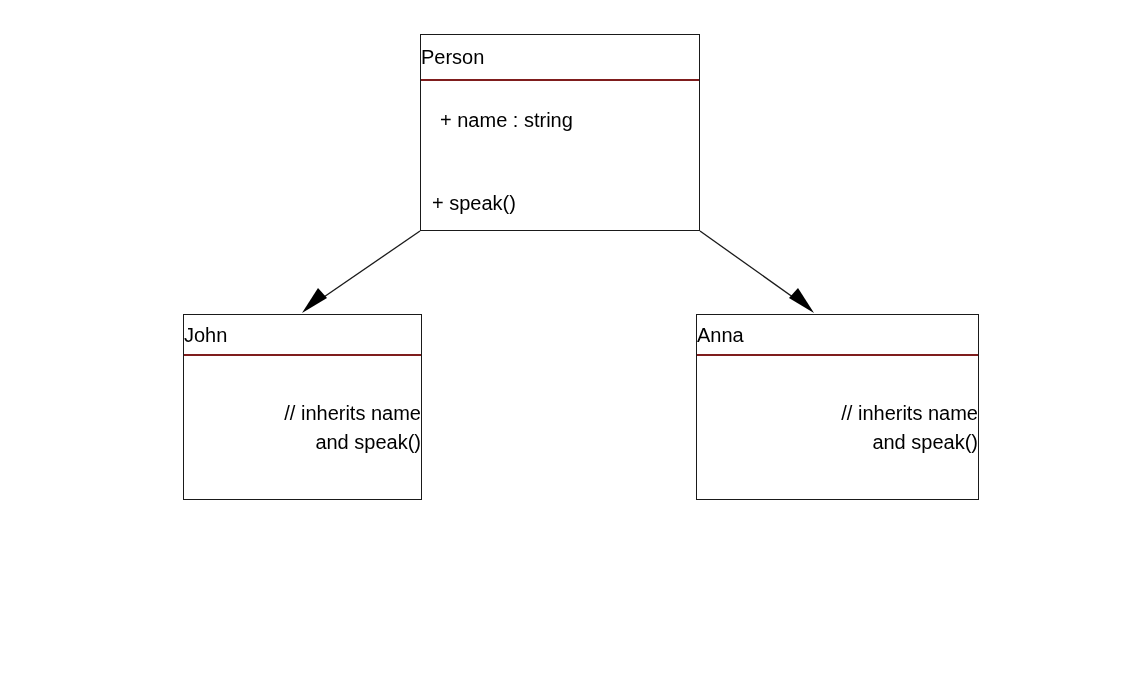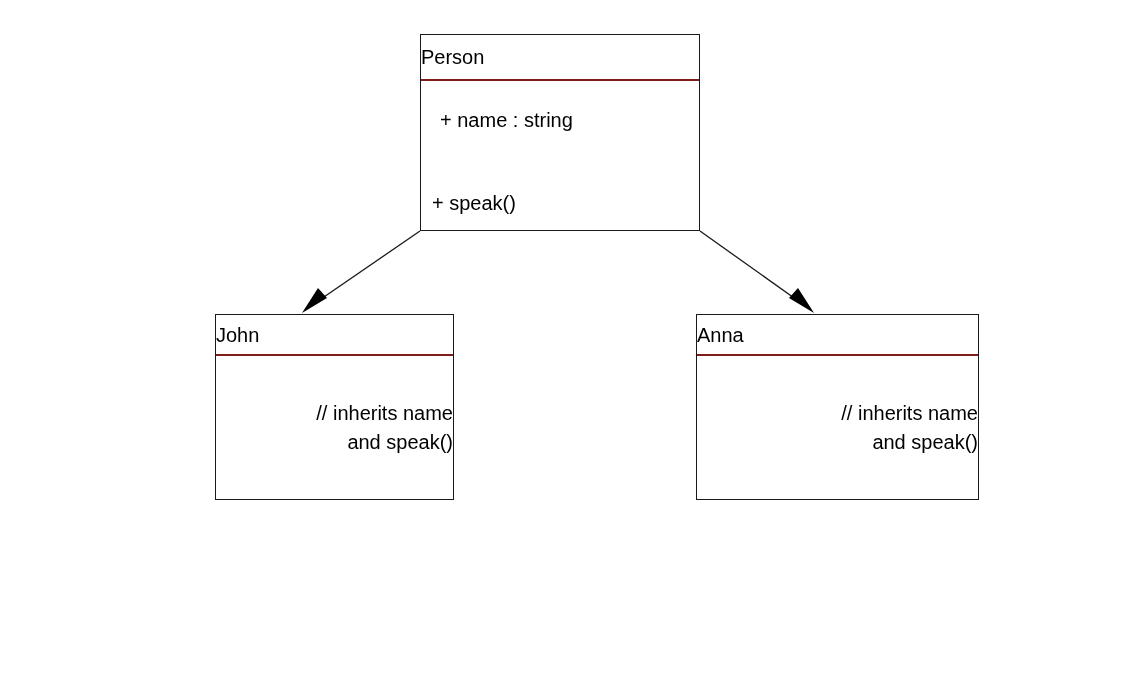--- a/index.html
+++ b/index.html
@@ -94,21 +94,20 @@
     top: 100px;
     margin-top: 12px;
   }
 
   
   #class-john {
     left: 183px;
     top: 314px;
     width: 239px;
     height: 186px;
-    margin-left: 32px;
   }
   #class-anna {
     left: 696px;
     top: 314px;
     width: 283px;
     height: 186px;
   }
   .subclass .uml-header {
     height: 41px;
   }

